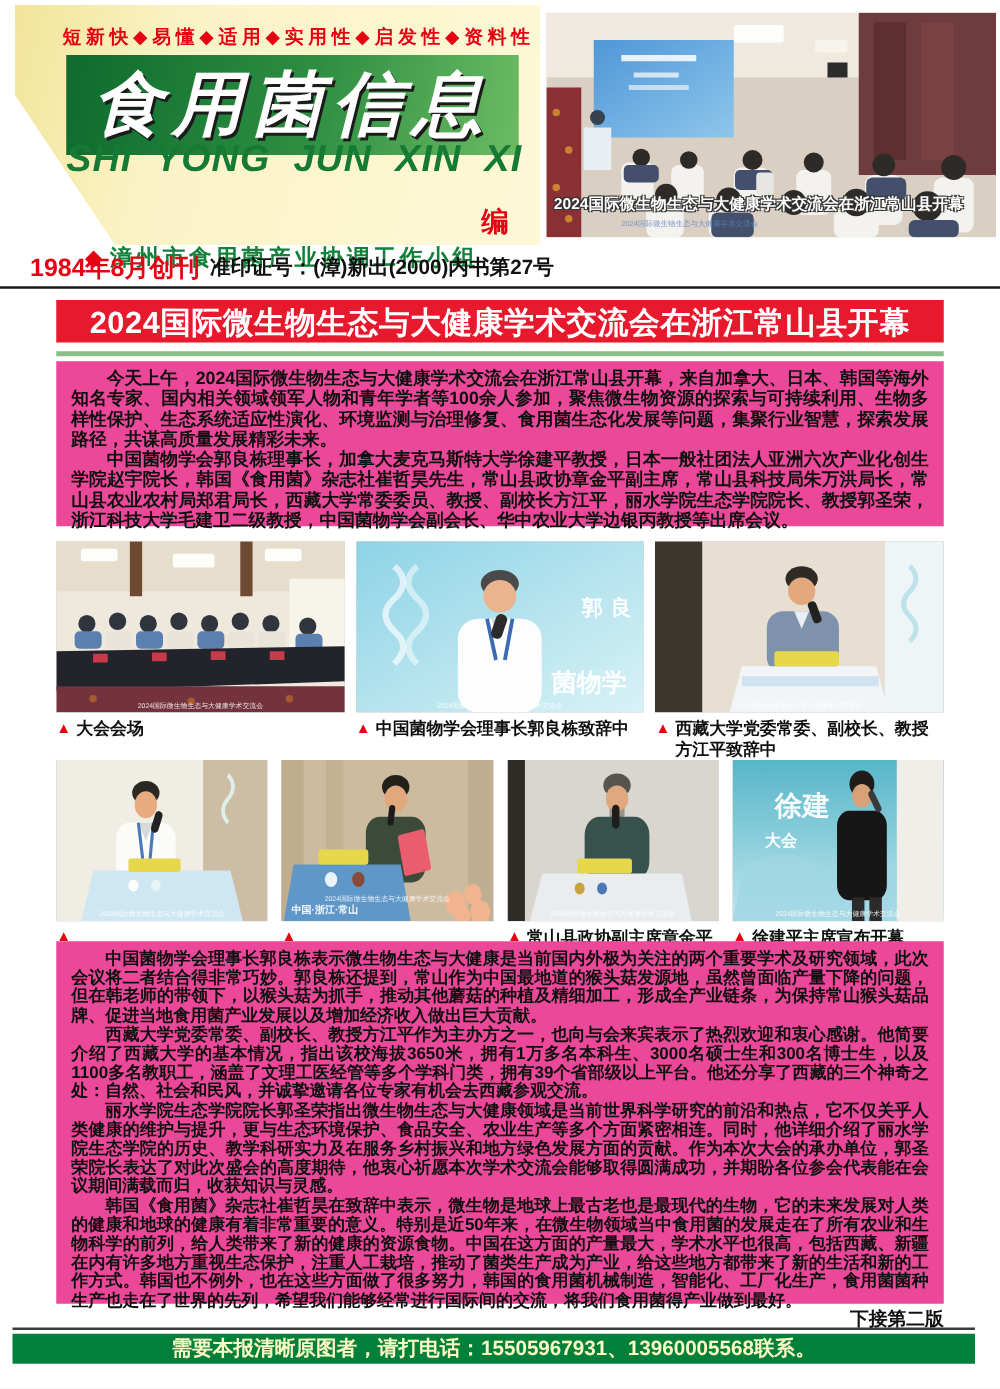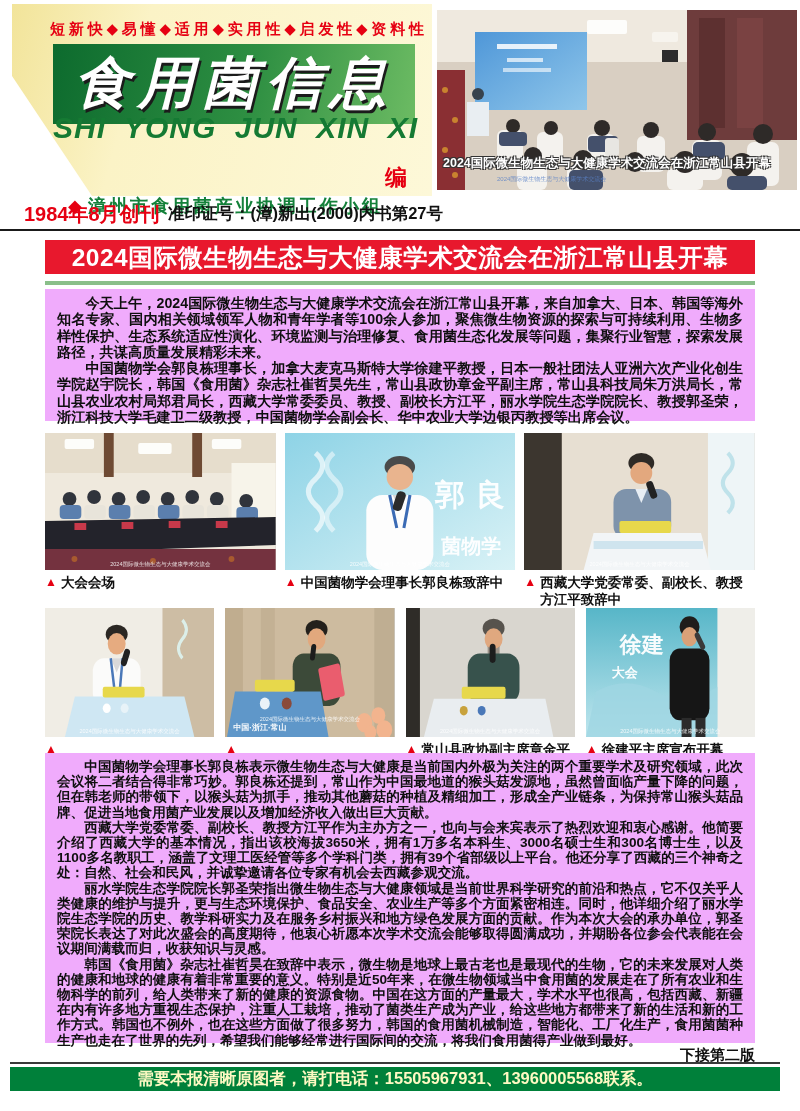--- a/index.html
+++ b/index.html
@@ -75,21 +75,21 @@
   .headline-banner{
     position:absolute; left:45px; top:240px; width:710px; height:34px;
     background:#e8182d; display:flex; align-items:center; justify-content:center;
   }
   .headline-banner span{
     color:#ffffff; font-weight:bold; font-size:24.5px; white-space:nowrap; letter-spacing:.5px;
   }
   .green-rule{ position:absolute; left:45px; top:281px; width:710px; height:4px; background:#8abf8a; }
 
   
-  .pink-block{ position:absolute; left:45px; width:710px; background:#f0abfc; padding:6px 12px 4px 12px; }
+  .pink-block{ position:absolute; left:45px; width:710px; background:#ec4899; padding:6px 12px 4px 12px; }
   #intro-block{ top:289px; height:132px; }
   #body-block{ top:753px; height:290px; }
   .pink-block p{
     color:#0f0f0f; font-weight:600; text-align:justify; text-indent:2em;
   }
   #intro-block p{ font-size:14.2px; line-height:16.3px; }
   #body-block p{ font-size:13.6px; line-height:15.2px; }
 
   
   .photo-row{ position:absolute; left:45px; width:710px; display:grid; }
@@ -293,21 +293,21 @@
           <rect width="227" height="137" fill="url(#cyan1)"></rect>
           <path d="M30 20 q14 12 0 26 q-14 12 0 26 q14 12 0 26" stroke="#ffffff" stroke-width="5" fill="none" opacity=".65"></path>
           <path d="M48 20 q-14 12 0 26 q14 12 0 26 q-14 12 0 26" stroke="#ffffff" stroke-width="5" fill="none" opacity=".5"></path>
           <ellipse cx="113" cy="34" rx="15" ry="11" fill="#4a4a4a"></ellipse>
           <circle cx="113" cy="44" r="13" fill="#e9b48e"></circle>
           <rect x="80" y="62" width="66" height="75" rx="16" fill="#fdfdfd"></rect>
           <path d="M106 62 L113 78 L120 62" fill="#d8d8d8"></path>
           <path d="M103 62 L110 95 M123 62 L117 95" stroke="#3b6bb5" stroke-width="3" fill="none"></path>
           <rect x="108" y="58" width="9" height="20" rx="4" fill="#2b2b2b" transform="rotate(18 112 68)"></rect>
         </svg>
-        <div class="ph-overlay" style="right:10px; top:42px; font-size:30px;text-align:center;">郭 良</div>
+        <div class="ph-overlay" style="right:10px; top:42px; font-size:17px;text-align:center;">郭 良</div>
         <div class="ph-overlay" style="right:14px; bottom:10px; font-size:20px;">菌物学</div>
         <div class="wm-strip">2024国际微生物生态与大健康学术交流会</div>
       </div>
       <div class="caption">
         <span class="tri">▲</span><span>中国菌物学会理事长郭良栋致辞中</span>
       </div>
     </div>
 
     <div class="photo-cell">
       <div class="photo">

